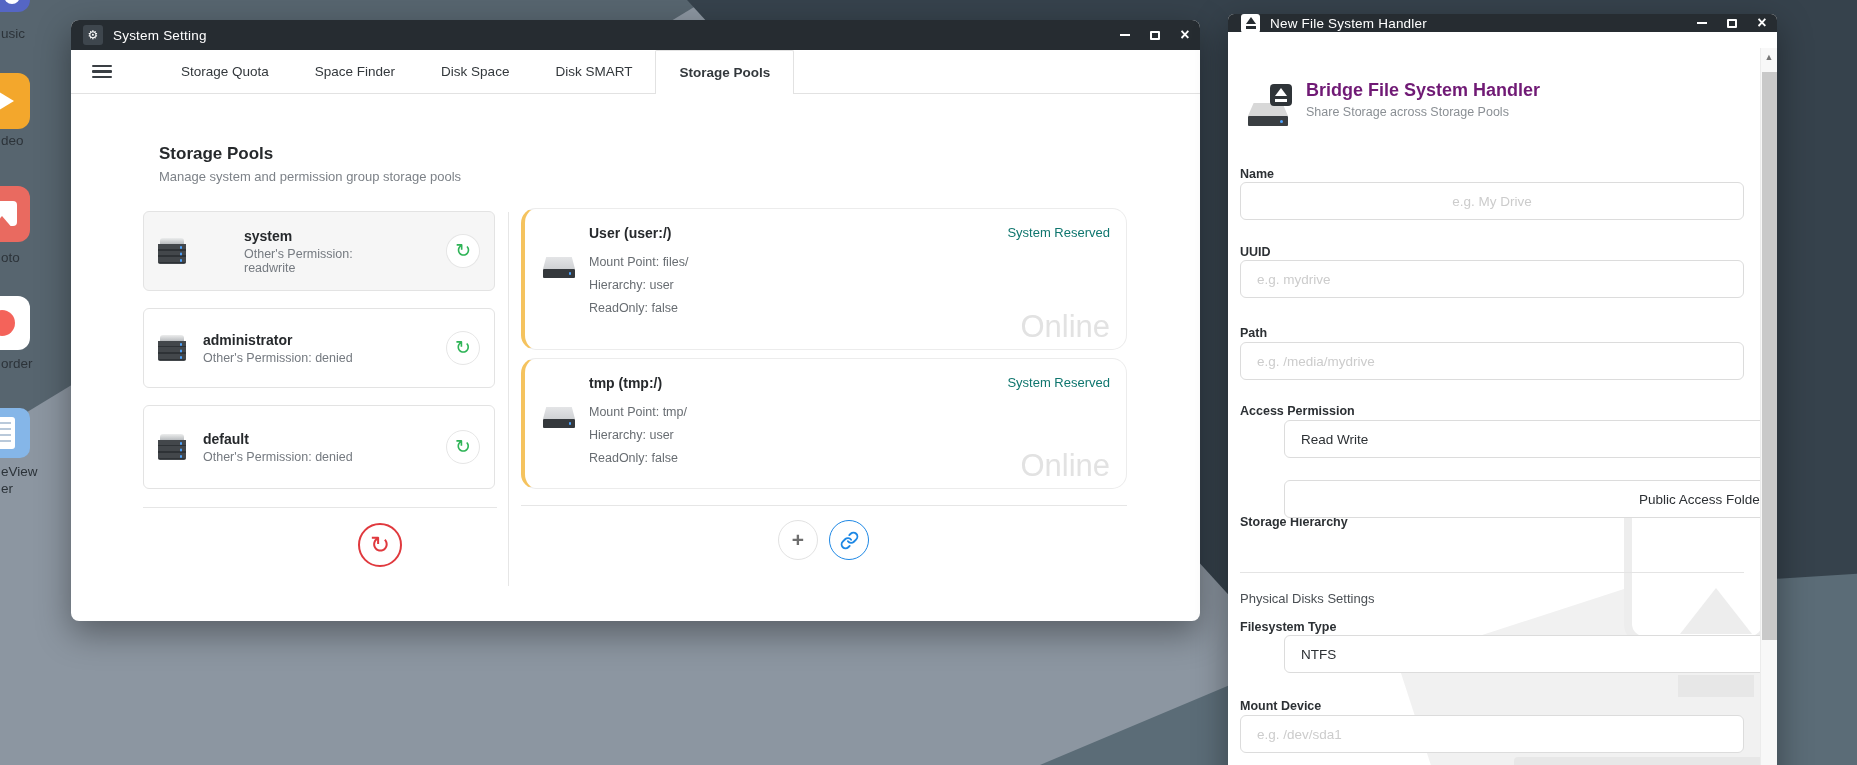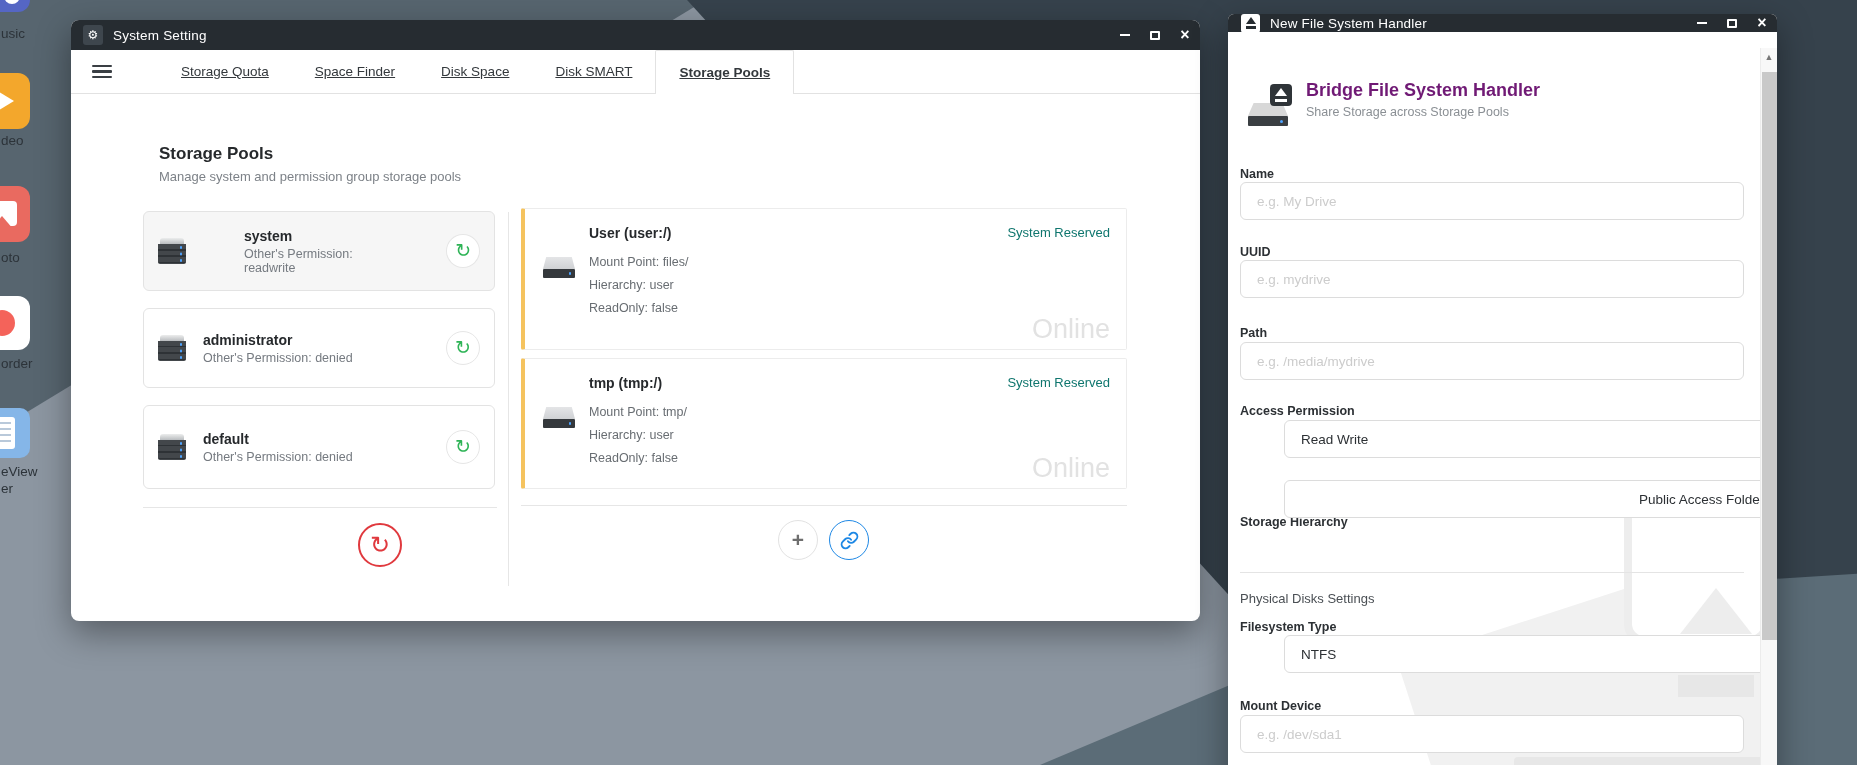--- a/index.html
+++ b/index.html
@@ -40,48 +40,48 @@
   .glyph-close { font-size:16px; font-weight:bold; line-height:1; }
 
   
   #sys-win { left:71px; top:20px; width:1129px; height:601px; }
   #sys-win .titlebar { height:30px; }
   .app-chip { width:20px; height:20px; margin-left:12px; background:#3e464d; border-radius:3px; display:flex; align-items:center; justify-content:center; color:#fff; font-size:12px; }
   .tabbar { position:absolute; left:0; top:30px; right:0; height:44px; background:#fff; border-bottom:1px solid #e2e2e2; display:flex; align-items:stretch; }
   .hamburger { width:20px; margin:0 0 0 21px; align-self:center; display:flex; flex-direction:column; gap:3px; }
   .hamburger span { display:block; height:2.5px; background:#3a3f44; border-radius:1px; }
   .tabs { display:flex; margin-left:46px; }
-  .tab { padding:4px 23px; display:flex; align-items:center; font-size:13.5px; color:#33383c;text-decoration:underline; }
+  .tab { padding:4px 23px; display:flex; align-items:center; font-size:13.5px; color:#33383c; }
   .tab.active { font-weight:bold; background:#fff; border:1px solid #e2e2e2; border-bottom:none; margin-bottom:-1px; border-radius:2px 2px 0 0; }
   .page-head { position:absolute; left:88px; top:124px; }
   .page-title { font-size:17px; font-weight:bold; color:#26292c; }
   .page-sub { font-size:13px; color:#7d8288; margin-top:5px; }
 
   .pool-card { position:absolute; left:72px; width:352px; height:80px; background:#fff; border:1px solid #e3e3e3; border-radius:6px; display:flex; align-items:center; padding:0 14px; }
   .pool-card.selected { background:#f6f6f6; }
   .pool-icon { width:28px; height:26px; margin-right:17px; flex:none; }
   .pool-icon .cap { height:6px; width:24px; margin:0 auto; background:linear-gradient(#eceded,#b9bcbf); border-radius:3px 3px 0 0; }
   .pool-icon .srv { height:20px; background:repeating-linear-gradient(to bottom,#43474b 0 5px,#2e3236 5px 6.5px); border-radius:0 0 2px 2px; position:relative; }
   .pool-icon .srv::after { content:''; position:absolute; right:4px; top:2px; width:2.5px; height:2.5px; border-radius:50%; background:#4da3ff; box-shadow:0 6.5px 0 #4da3ff,0 13px 0 #4da3ff; }
   .pool-name { font-size:14px; font-weight:bold; color:#26292c; }
   .pool-meta { font-size:12.5px; color:#757a80; margin-top:3px; }
   .sync-btn { margin-left:auto; width:34px; height:34px; border-radius:50%; border:1px solid #e6e6e6; background:#fff; color:#2fb457; font-size:19px; line-height:31px; text-align:center; }
   .h-div-left { position:absolute; left:72px; top:487px; width:354px; height:1px; background:#e6e6e6; }
   .refresh-red { position:absolute; left:287px; top:503px; width:44px; height:44px; border-radius:50%; border:2px solid #e0393e; background:#fff; color:#e0393e; font-size:24px; line-height:40px; text-align:center; }
   .v-div { position:absolute; left:437px; top:192px; width:1px; height:374px; background:#e6e6e6; }
 
-  .mount-card { position:absolute; left:450px; width:606px; background:#fff; border:1px solid #ececec; border-left:4px solid #f5c35e; border-radius:2px; }
+  .mount-card { position:absolute; left:450px; width:606px; background:#fff; border:1px solid #ececec; border-left:4px solid #f5c35e; border-radius:15px; }
   .m-title { position:absolute; left:64px; top:16px; font-size:14px; font-weight:bold; color:#26292c; }
   .m-badge { position:absolute; right:16px; top:16px; font-size:13px; color:#0f766e; }
   .m-icon { position:absolute; left:18px; top:48px; width:32px; }
   .m-icon .top { height:12px; background:linear-gradient(#e4e5e7,#cfd1d4); clip-path:polygon(10% 0,90% 0,100% 100%,0 100%); }
   .m-icon .front { height:9px; background:#34383c; border-radius:1px; position:relative; }
   .m-icon .front::after { content:''; position:absolute; right:4px; top:3px; width:2.5px; height:2.5px; border-radius:50%; background:#4da3ff; }
   .m-rows { position:absolute; left:64px; top:42px; font-size:12.5px; color:#686d72; line-height:23px; }
-  .m-status { position:absolute; right:16px; bottom:4px; font-size:27px; color:#e2e2e2; }
+  .m-status { position:absolute; right:16px; bottom:4px; font-size:31px; color:#e2e2e2; }
   .h-div-right { position:absolute; left:450px; top:485px; width:606px; height:1px; background:#e6e6e6; }
   .round-btn { position:absolute; top:500px; width:40px; height:40px; border-radius:50%; background:#fff; display:flex; align-items:center; justify-content:center; }
   .btn-plus { left:707px; border:1px solid #e2e2e2; color:#6e6e6e; font-size:21px; font-weight:bold; }
   .btn-link { left:758px; border:1.5px solid #1e88e5; }
 
   
   #fsh-win { left:1228px; top:14px; width:549px; height:800px; border-radius:6px 6px 0 0; }
   #fsh-win .titlebar { height:18px; border-radius:6px 6px 0 0; }
   .eject-chip { width:19px; height:19px; margin-left:13px; background:#fff; border-radius:3px; position:relative; }
   .eject-chip::before { content:''; position:absolute; left:4.5px; top:3px; border-left:5px solid transparent; border-right:5px solid transparent; border-bottom:7px solid #262c31; }
@@ -292,21 +292,21 @@
           <div class="hdr-icon">
             <div class="hdr-drive-top"></div>
             <div class="hdr-drive-front"></div>
             <div class="hdr-badge"></div>
           </div>
           <div class="hdr-title">Bridge File System Handler</div>
           <div class="hdr-sub">Share Storage across Storage Pools</div>
         </div>
 
         <div class="f-label" style="top:119px;">Name</div>
-        <input class="f-input" style="top: 134px;" placeholder="e.g. My Drive">
+        <input class="f-input" style="top: 134px; text-align: center;" placeholder="e.g. My Drive">
 
         <div class="f-label" style="top:197px;">UUID</div>
         <input class="f-input" style="top: 212px;" placeholder="e.g. mydrive">
 
         <div class="f-label" style="top:278px;">Path</div>
         <input class="f-input" style="top: 294px;" placeholder="e.g. /media/mydrive">
 
         <div class="f-label" style="top:356px;">Access Permission</div>
         <div class="f-select" style="top:372px;">
           <span>Read Write</span>

